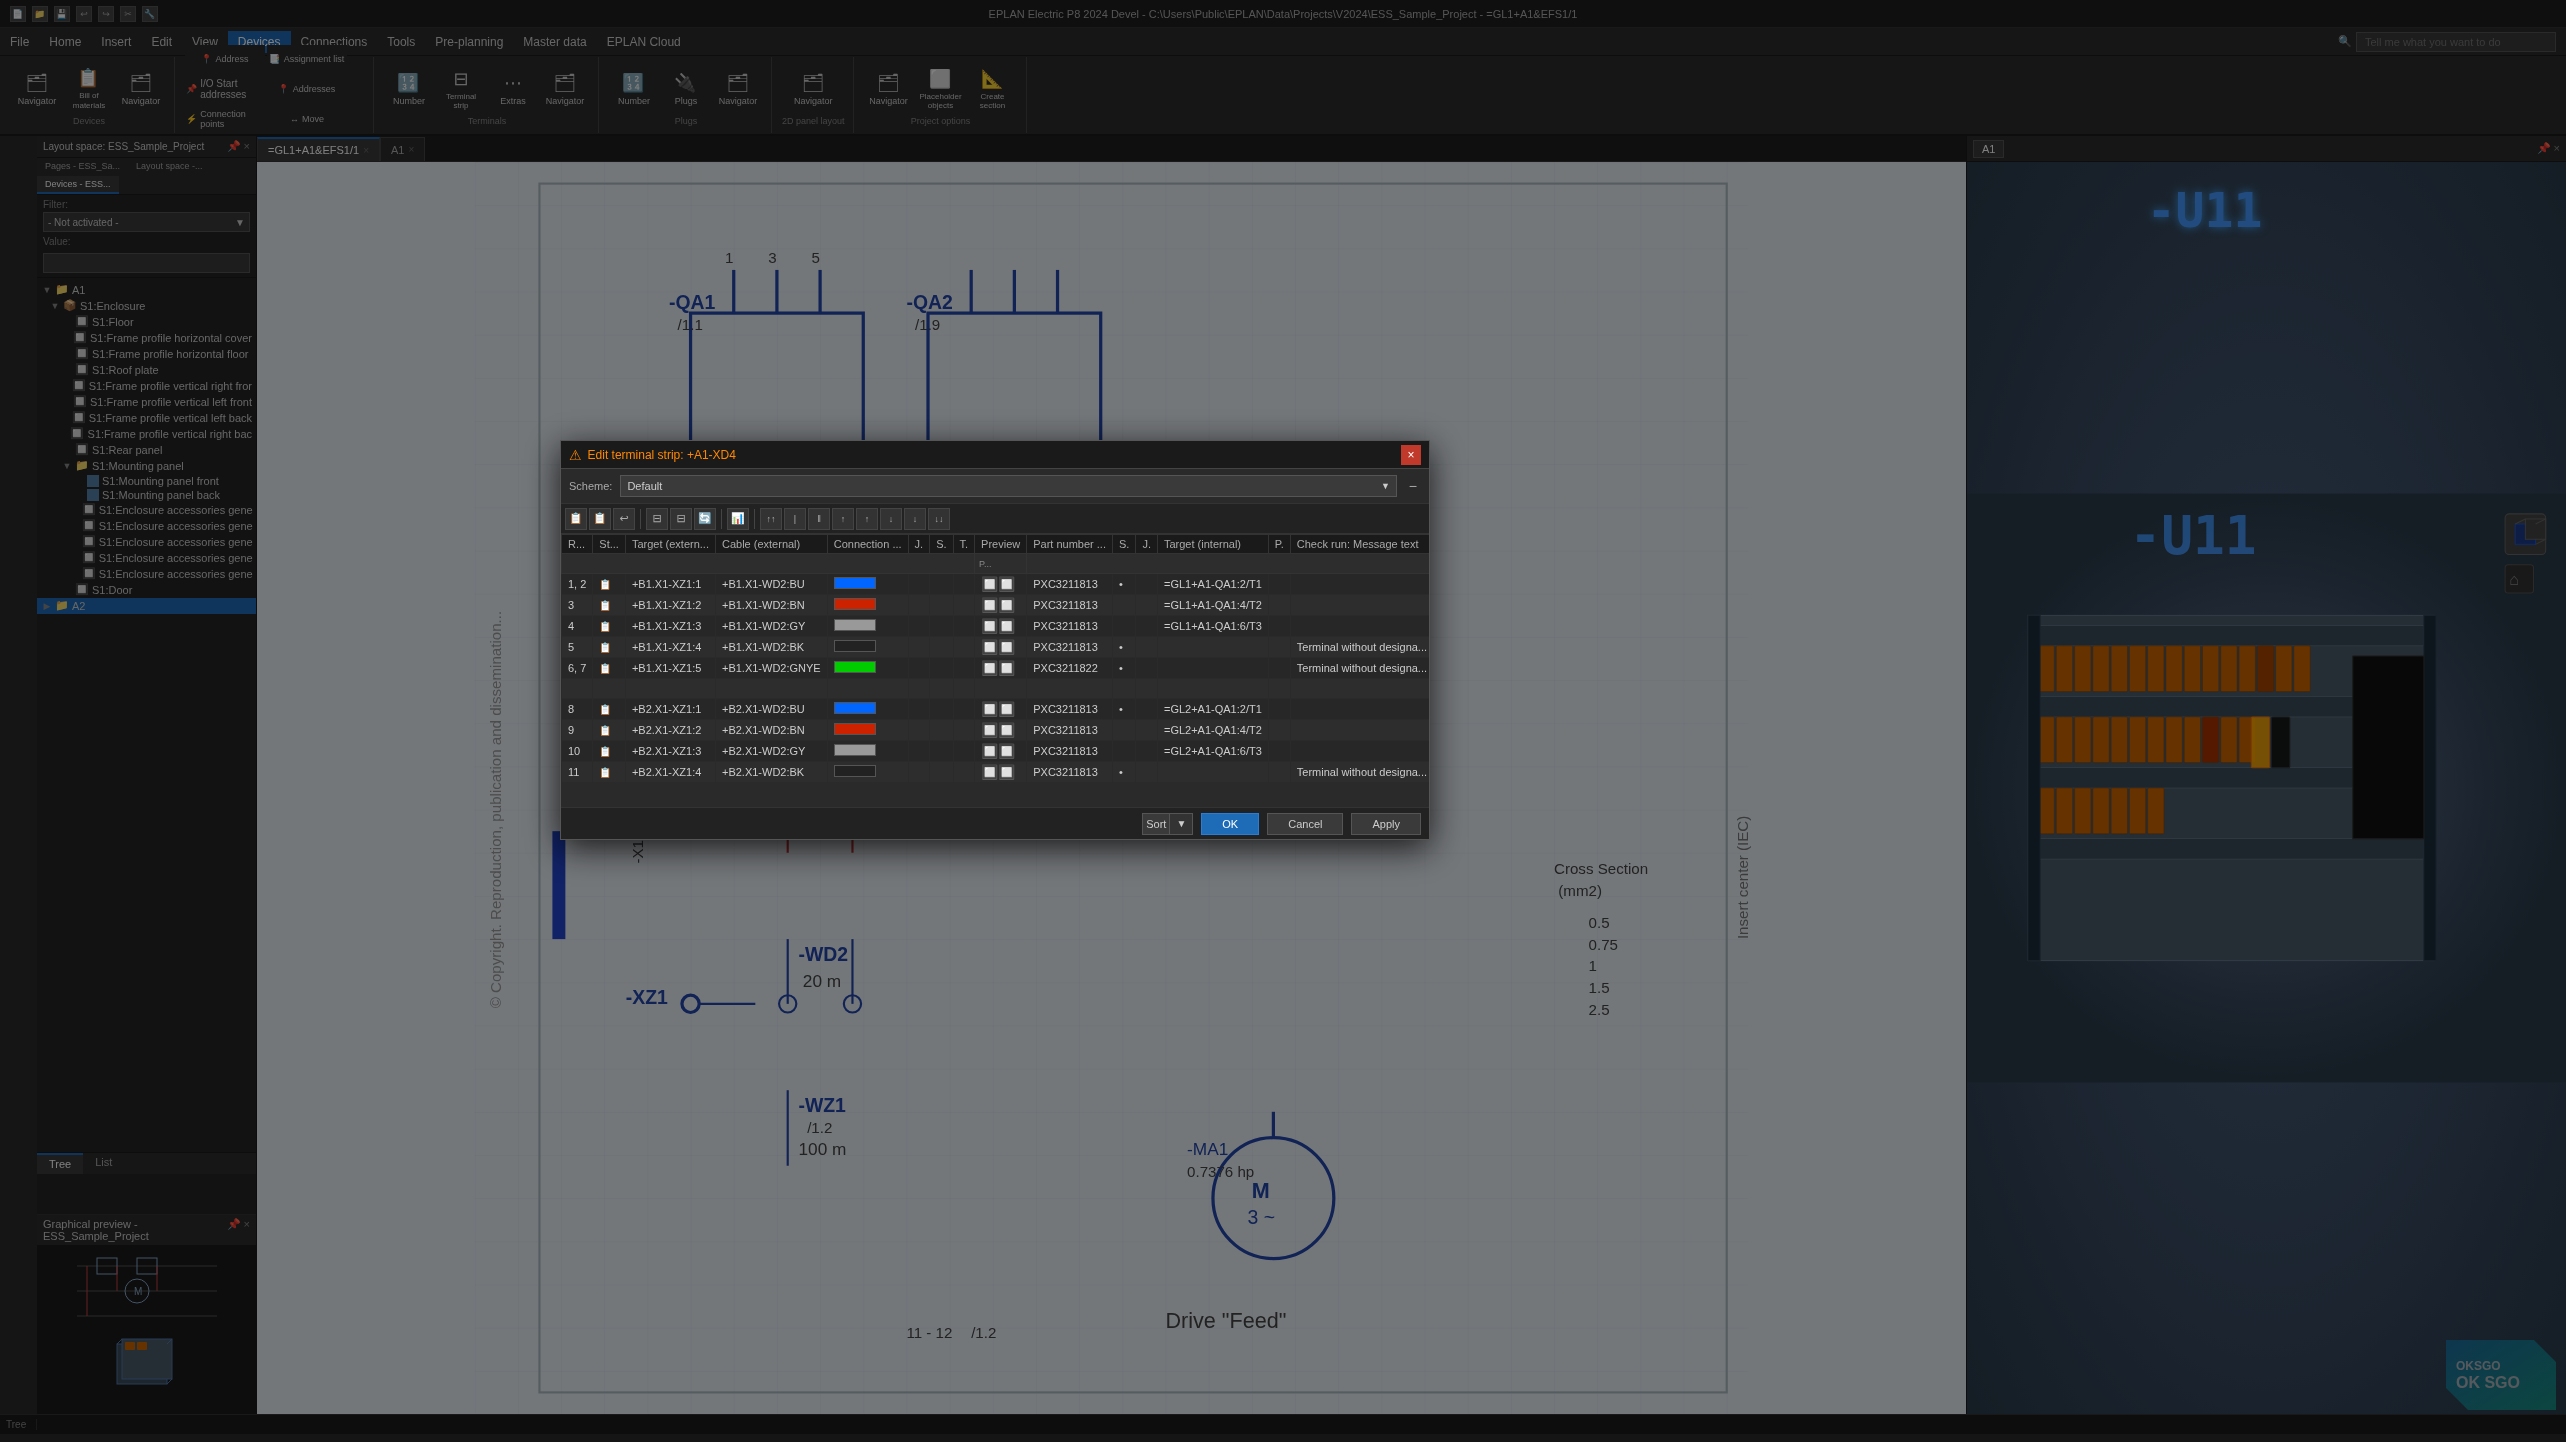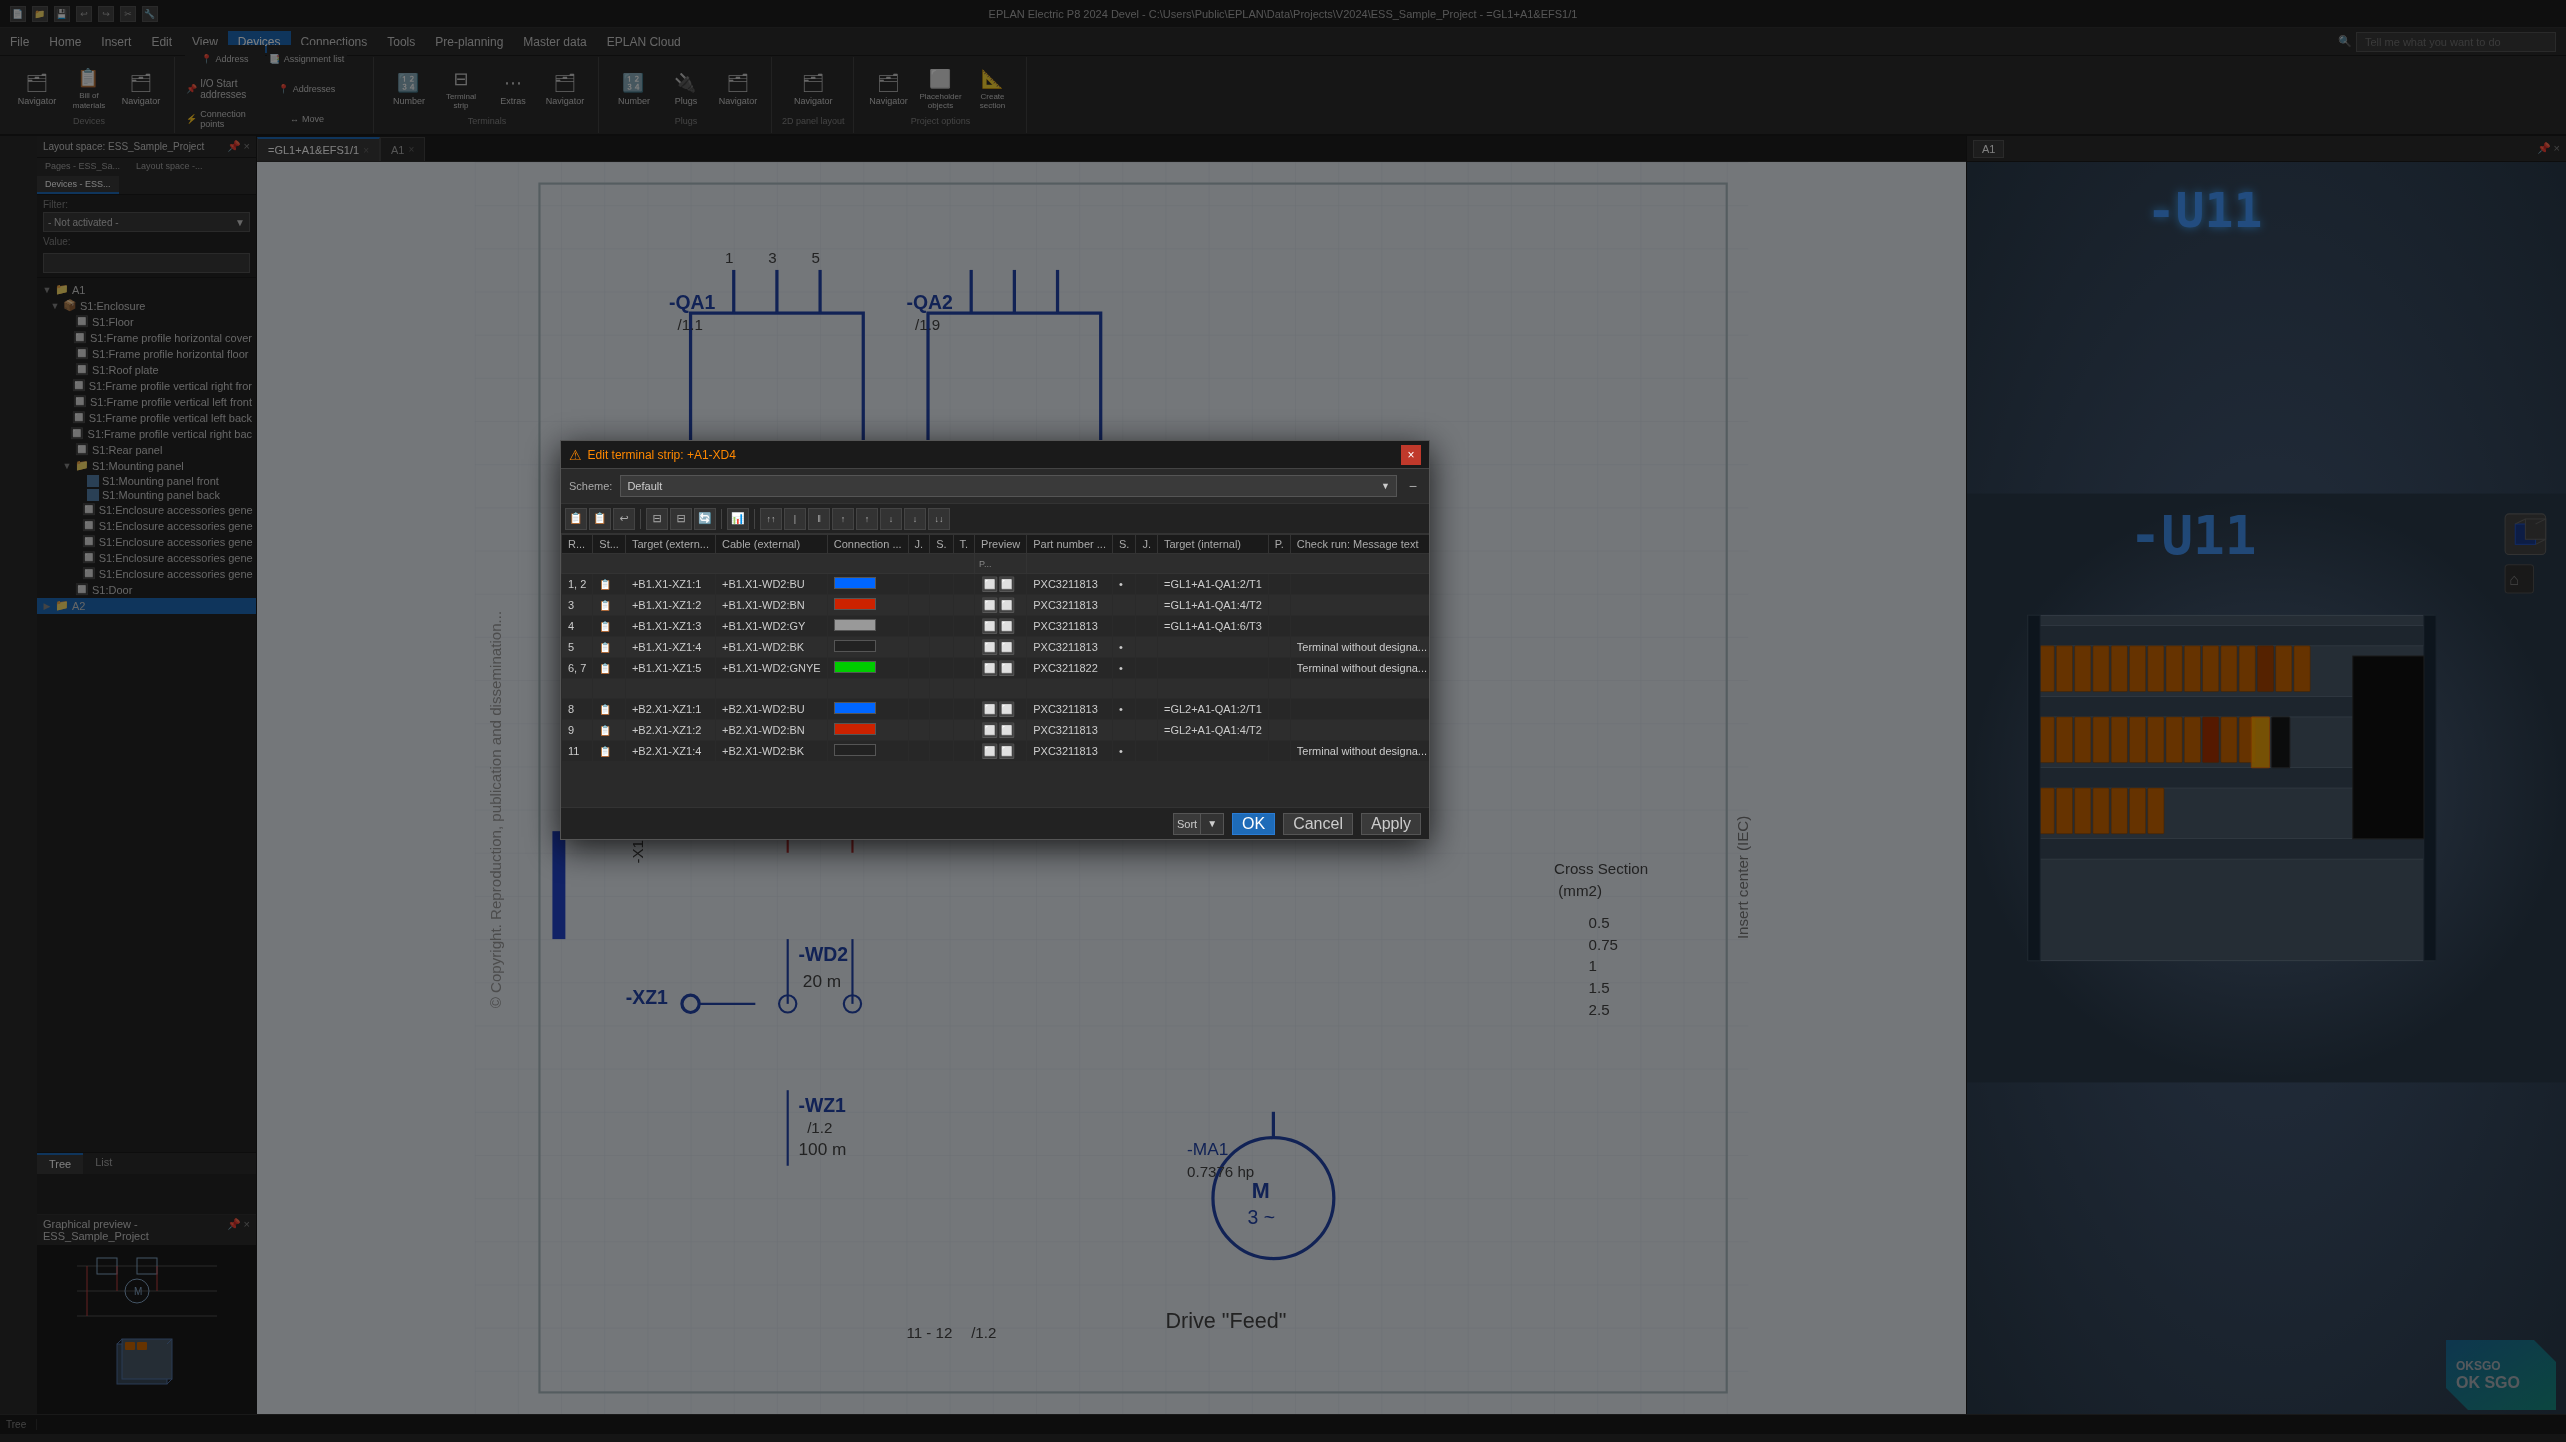--- a/index.html
+++ b/index.html
@@ -465,26 +465,26 @@
       background: #222;
       height: 32px;
       display: flex;
       align-items: center;
       justify-content: flex-end;
       padding: 0 8px;
       gap: 8px;
       border-top: 1px solid #333;
     }
     .footer-btn {
-      padding: 3px 9px;
+      padding: 3px 20px;
       background: #3a3a3a;
       border: 1px solid #555;
       color: #ccc;
       cursor: pointer;
-      font-size: 16px;
+      font-size: 11px;
       height: 22px;
       display: flex;
       align-items: center;
       gap: 4px;
     }
     .footer-btn.primary {
       background: #1e6bb8;
       color: white;
       border-color: #2a7cd4;
     }
@@ -1355,20 +1355,37 @@
               <td></td>
               <td></td>
               <td><span style="font-size:14px;color:#aaa">🔲🔲</span></td>
               <td>PXC3211813</td>
               <td></td>
               <td></td>
               <td>=GL2+A1-QA1:4/T2</td>
               <td></td>
               <td></td>
             </tr>
+            <tr style="background: rgb(39, 39, 39);">
+              <td>10</td>
+              <td><span style="font-size:10px">📋</span></td>
+              <td>+B2.X1-XZ1:3</td>
+              <td>+B2.X1-WD2:GY</td>
+              <td><div style="width: 42px; height: 12px; background: rgb(153, 153, 153); border: 1px solid rgb(85, 85, 85); display: inline-block;"></div></td>
+              <td></td>
+              <td></td>
+              <td></td>
+              <td><span style="font-size:14px;color:#aaa">🔲🔲</span></td>
+              <td>PXC3211813</td>
+              <td></td>
+              <td></td>
+              <td>=GL2+A1-QA1:6/T3</td>
+              <td></td>
+              <td></td>
+            </tr>
             <tr style="background: rgb(45, 45, 45);">
               <td>11</td>
               <td><span style="font-size:10px">📋</span></td>
               <td>+B2.X1-XZ1:4</td>
               <td>+B2.X1-WD2:BK</td>
               <td><div style="width: 42px; height: 12px; background: rgb(34, 34, 34); border: 1px solid rgb(85, 85, 85); display: inline-block;"></div></td>
               <td></td>
               <td></td>
               <td></td>
               <td><span style="font-size:14px;color:#aaa">🔲🔲</span></td>

